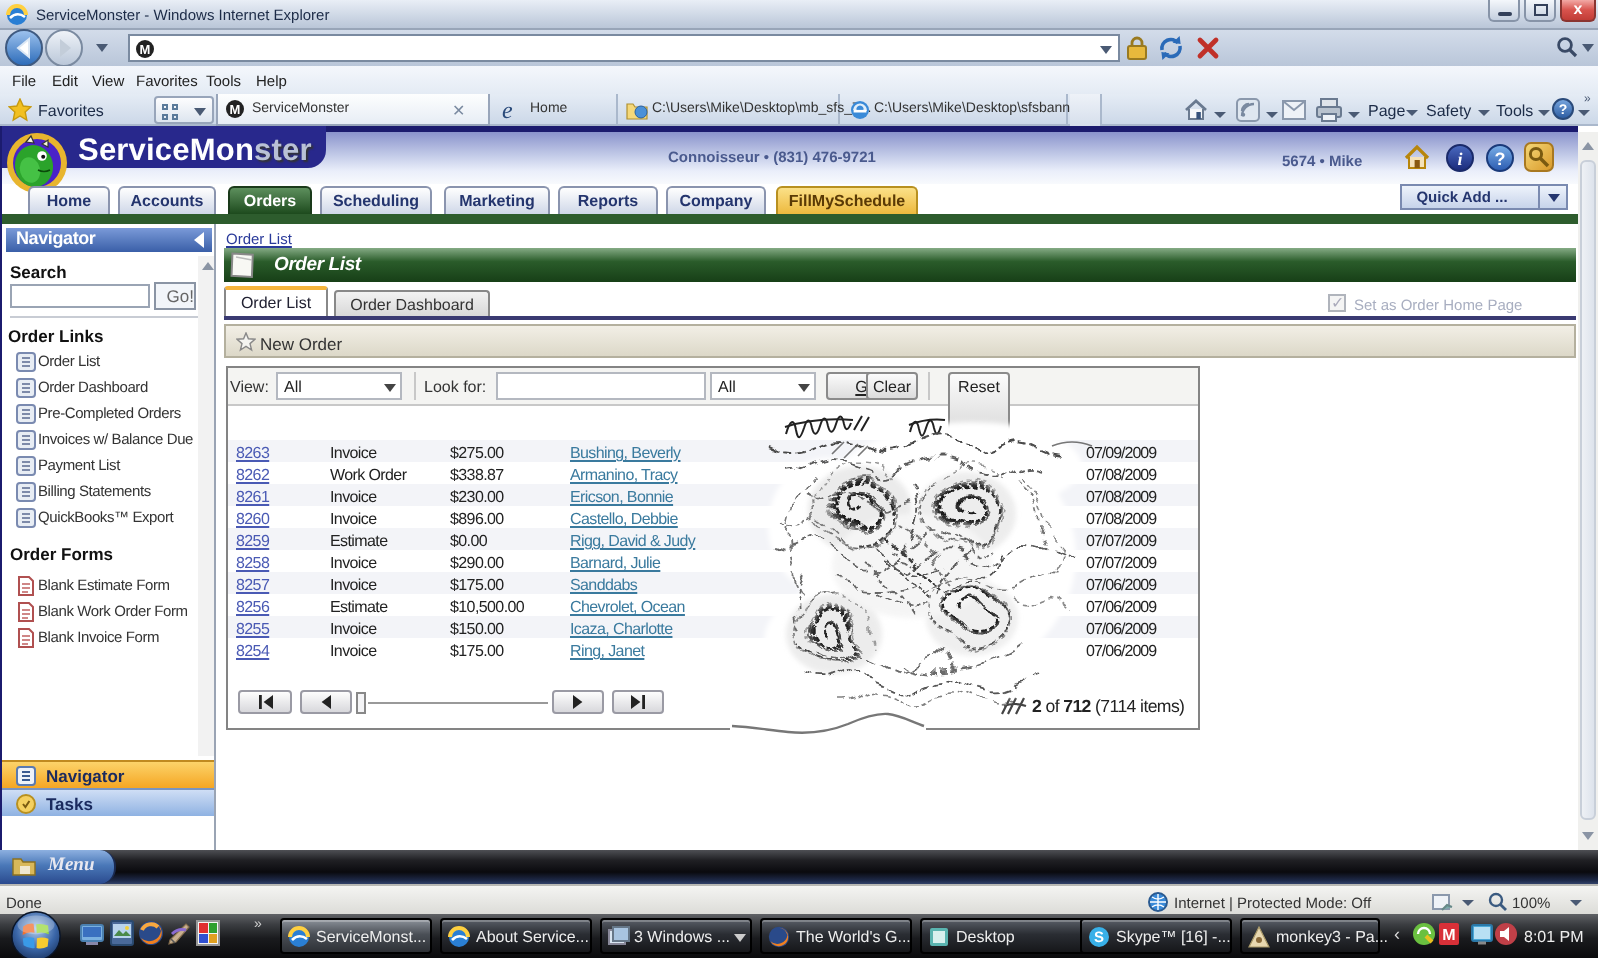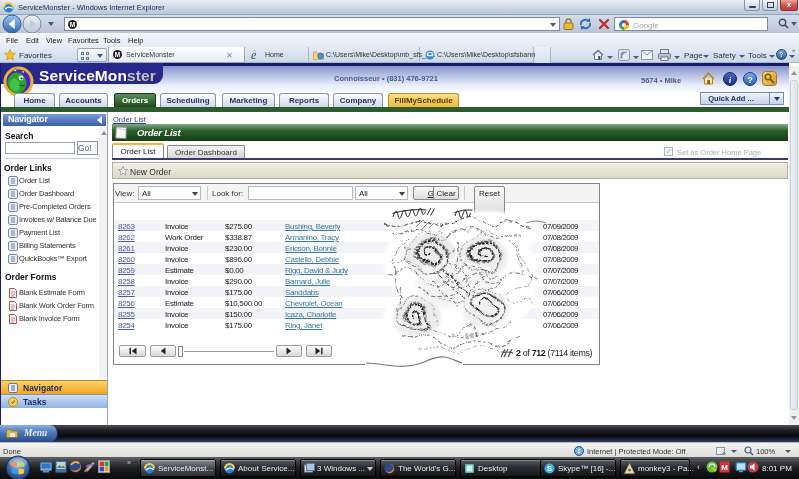--- a/index.html
+++ b/index.html
@@ -69,31 +69,20 @@
       <path d="M3 8 a4.5 4.5 0 0 1 8-3.5" fill="none" stroke="#2a6ab8" stroke-width="1.8"></path>
       <path d="M11.8 1 l0.5 4 -4-0.6 Z" fill="#2a6ab8"></path>
       <path d="M12 6 a4.5 4.5 0 0 1 -8 3.5" fill="none" stroke="#2a6ab8" stroke-width="1.8"></path>
       <path d="M3.2 13 l-0.5-4 4 0.6 Z" fill="#2a6ab8"></path>
     </svg>
 
   <svg class="abs" style="left:598px;top:3px" width="12" height="12" viewBox="0 0 12 12">
       <path d="M2 2 L10 10 M10 2 L2 10" stroke="#c03028" stroke-width="2.4" stroke-linecap="round"></path>
     </svg>
 
-  <div class="abs" style="left:614px;top:2px;width:154px;height:14px;background:#fff;border:1px solid #7a8aa0;">
-    <svg class="abs" style="left:4px;top:2px" width="10" height="10" viewBox="0 0 10 10">
-        <circle cx="5" cy="5" r="5" fill="#fff"></circle>
-        <path d="M5 0 A5 5 0 0 1 10 5 L5 5 Z" fill="#d93f2e"></path>
-        <path d="M10 5 A5 5 0 0 1 5 10 L5 5 Z" fill="#f5b70a"></path>
-        <path d="M5 10 A5 5 0 0 1 0 5 L5 5 Z" fill="#3aa845"></path>
-        <path d="M0 5 A5 5 0 0 1 5 0 L5 5 Z" fill="#3a6fd8"></path>
-        <circle cx="5" cy="5" r="2" fill="#fff"></circle>
-      </svg>
-    <div class="abs" style="left:18px;top:3px;font-size:8px;color:#9aa;">Google</div>
-  </div>
   <svg class="abs" style="left:778px;top:3px" width="11" height="11" viewBox="0 0 11 11">
       <circle cx="4.5" cy="4.5" r="3.2" fill="none" stroke="#3a4a66" stroke-width="1.4"></circle>
       <path d="M7 7 L10 10" stroke="#3a4a66" stroke-width="1.6"></path>
     </svg>
   <div class="abs" style="left:791px;top:7px;width:0;height:0;border-left:3px solid transparent;border-right:3px solid transparent;border-top:4px solid #4a5a74;"></div>
 </div>
 
 <div class="abs" style="left:0;top:33px;width:799px;height:14px;background:linear-gradient(#f4f7fc,#e4ebf4);font-size:7.5px;color:#222;">
   <span class="abs" style="left:6px;top:3px;">File</span>
   <span class="abs" style="left:26px;top:3px;">Edit</span>
@@ -276,21 +265,21 @@
 
   <div class="abs" style="left:1px;top:49px;width:107px;height:313px;background:#fff;border-right:1px solid #9aa4b4;">
 
     <div class="abs" style="left:2px;top:2px;width:103px;height:12px;background:linear-gradient(#7a9ad8,#3a5fa8);">
       <div class="abs" style="left:5px;top:0px;font-size:9px;font-weight:bold;color:#fff;letter-spacing:-0.2px;">Navigator</div>
       <div class="abs" style="left:94px;top:2px;width:0;height:0;border-top:4px solid transparent;border-bottom:4px solid transparent;border-right:5px solid #fff;"></div>
     </div>
 
     <div class="abs" style="left:4px;top:19px;font-size:8.5px;font-weight:bold;color:#111;">Search</div>
     <div class="abs" style="left:4px;top:30px;width:70px;height:12px;background:#fff;border:1px solid #9aa4b4;"></div>
-    <div class="abs" style="left:76px;top:29px;width:21px;height:14px;background:#f2f5f9;border:1px solid #8a94a4;font-size:8.5px;color:#666;text-align:left;line-height:13px;">Go!</div>
+    <div class="abs" style="left:76px;top:29px;width:21px;height:14px;background:#f2f5f9;border:1px solid #8a94a4;font-size:8.5px;color:#666;text-align:right;line-height:13px;">Go!</div>
     <div class="abs" style="left:4px;top:46px;width:94px;height:1px;background:#c8ccd4;"></div>
 
     <div class="abs" style="left:3px;top:51px;font-size:8.5px;font-weight:bold;color:#111;">Order Links</div>
     <style>
       .sitem { position:absolute; left:18px; font-size:7.5px; letter-spacing:-0.2px; color:#333; white-space:nowrap; }
       .sicon { position:absolute; left:7px; width:10px; height:10px; }
     </style>
     <svg class="sicon" style="top:64px" viewBox="0 0 10 10">
         <rect x="0.5" y="0.5" width="9" height="9" rx="1.5" fill="#e8edf4" stroke="#7a8ab0"></rect>
         <path d="M3 3 h4 M3 5 h4 M3 7 h4" stroke="#5a6a90" stroke-width="0.8"></path>

